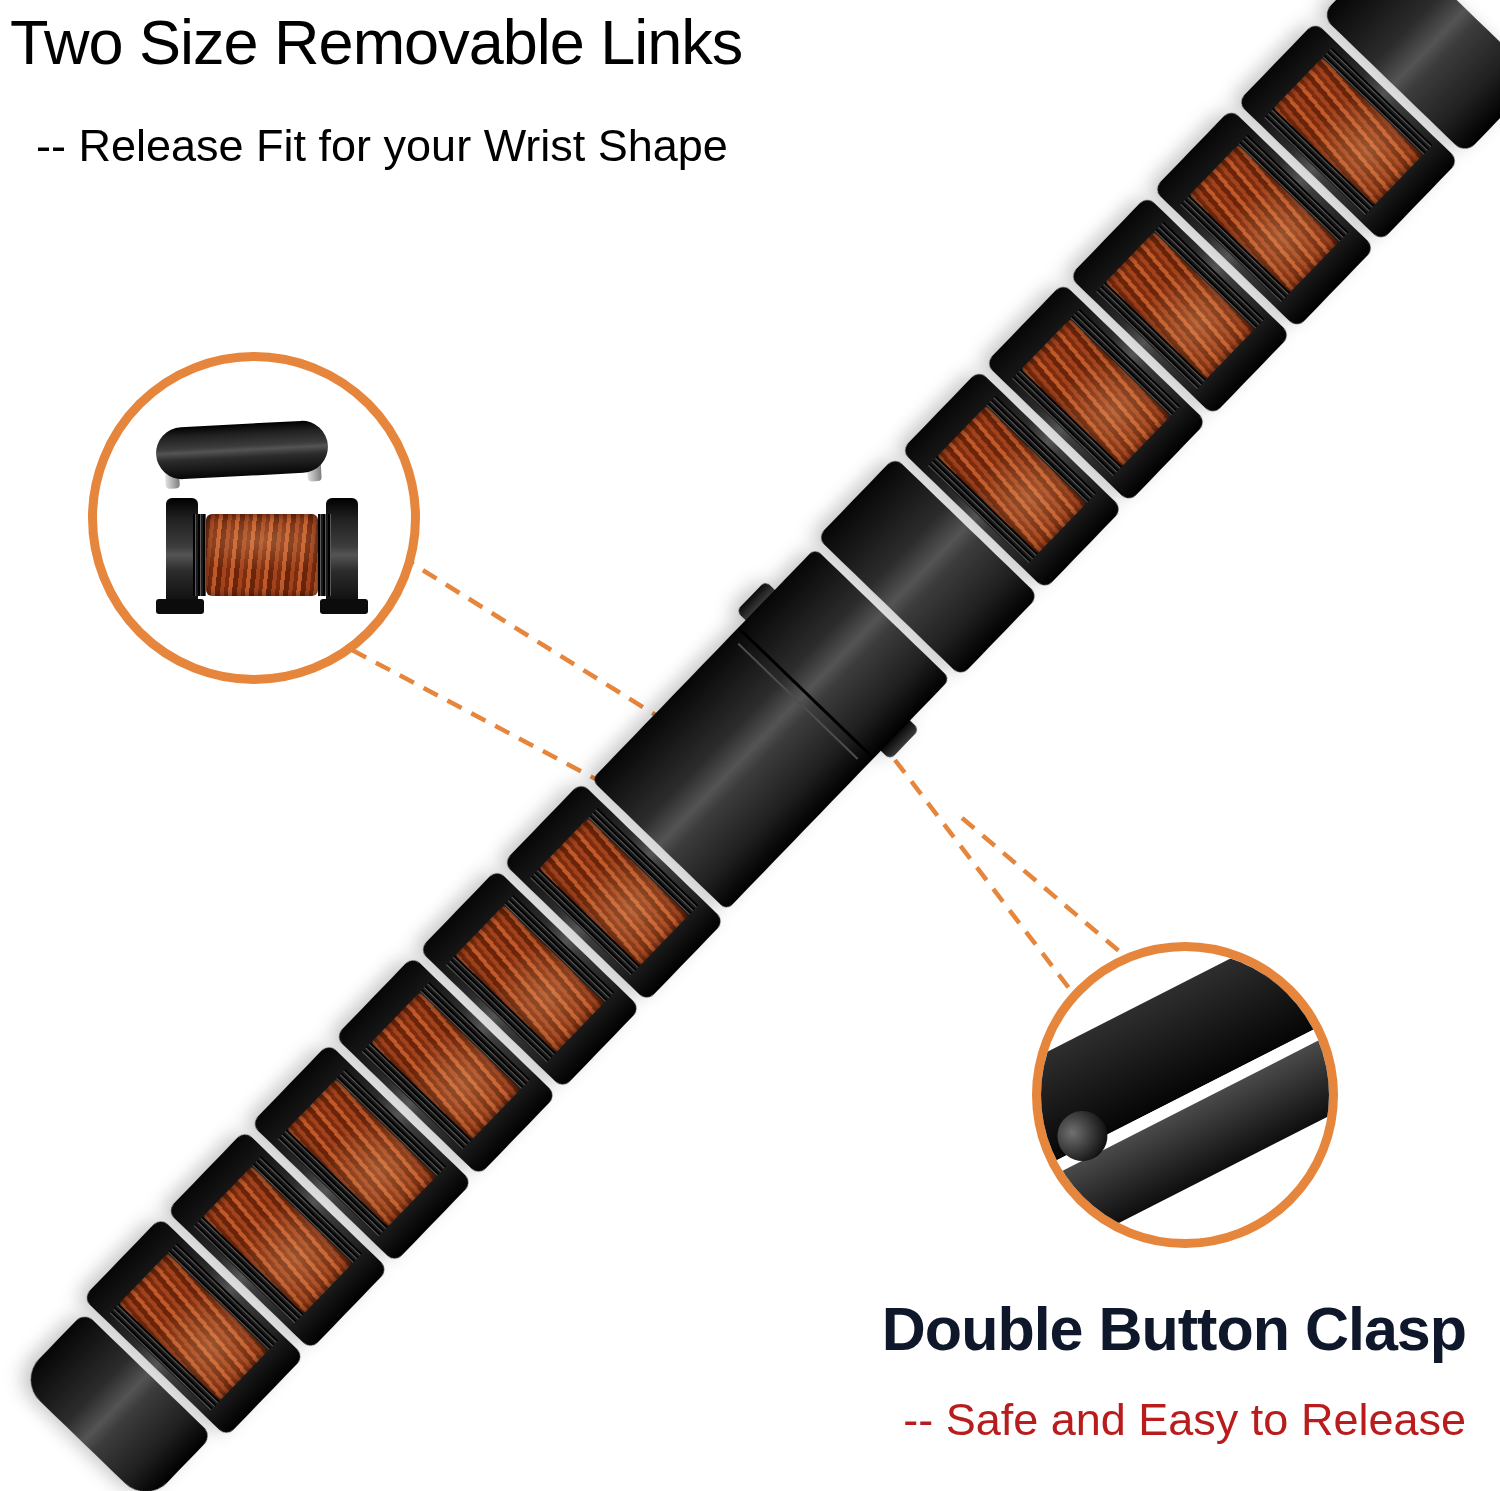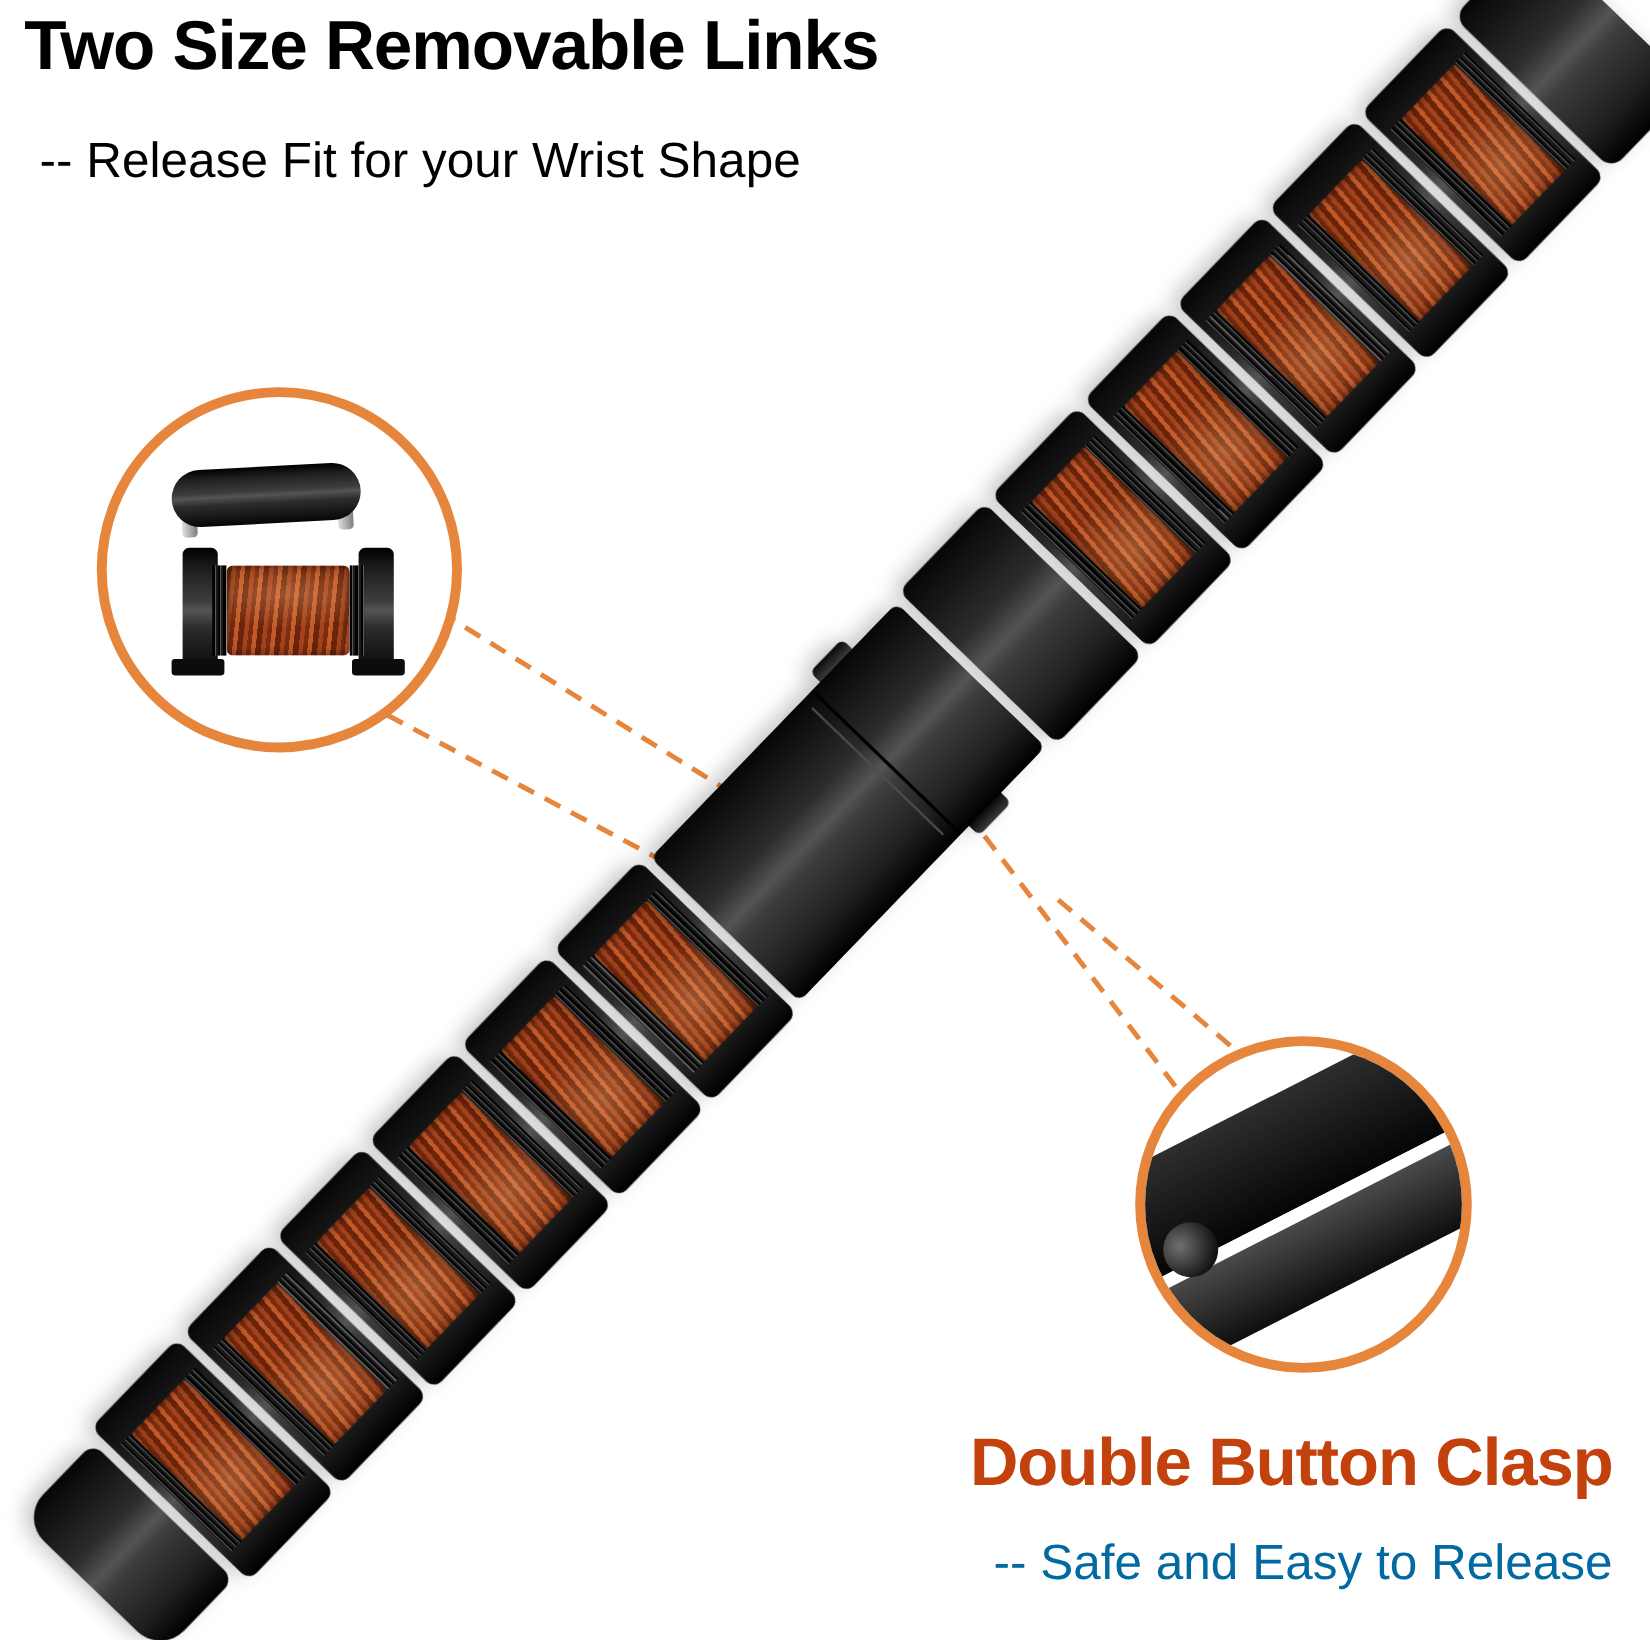--- a/index.html
+++ b/index.html
@@ -80,24 +80,24 @@
   .clasp-zoom{position:absolute;left:0;top:0;right:0;bottom:0;transform:rotate(-27deg);}
   .cz-plate-a{position:absolute;left:-14%;top:15%;width:132%;height:35%;
     background:linear-gradient(180deg,#2e2e2e,#050505);}
   .cz-gap{position:absolute;left:-14%;top:50%;width:132%;height:4%;background:#fff;}
   .cz-plate-b{position:absolute;left:-14%;top:54%;width:132%;height:25%;
     background:linear-gradient(180deg,#4a4a4a,#0e0e0e);}
   .cz-btn{position:absolute;left:3%;top:38%;width:50px;height:50px;border-radius:50%;
     background:radial-gradient(circle at 35% 35%, #707070, #141414 72%);}
 
   
-  .title-top{position:absolute;left:10px;top:6px;font-size:63px;font-weight:bold;color:#000;letter-spacing:-1px;white-space:nowrap;margin-left:12px;}
+  .title-top{position:absolute;left:10px;top:6px;font-size:63px;font-weight:normal;color:#000;letter-spacing:-1px;white-space:nowrap;}
   .sub-top{position:absolute;left:36px;top:120px;font-size:45px;color:#000;white-space:nowrap;}
-  .title-bottom{position:absolute;right:34px;top:1294px;font-size:61px;font-weight:bold;color:#c2410c;letter-spacing:-1px;white-space:nowrap;}
-  .sub-bottom{position:absolute;right:34px;top:1394px;font-size:45px;color:#0369a1;white-space:nowrap;}
+  .title-bottom{position:absolute;right:34px;top:1294px;font-size:61px;font-weight:bold;color:#0f172a;letter-spacing:-1px;white-space:nowrap;}
+  .sub-bottom{position:absolute;right:34px;top:1394px;font-size:45px;color:#b91c1c;white-space:nowrap;}
 </style>
 </head>
 <body>
 
 <div class="canvas" style="--accent: #E6853C;">
 
   <svg class="leaders" viewBox="0 0 1500 1491">
     <line class="leader" x1="400" y1="556" x2="802" y2="806"></line>
     <line class="leader" x1="352" y1="650" x2="756" y2="864"></line>
     <line class="leader" x1="895" y1="760" x2="1078" y2="1000"></line>

